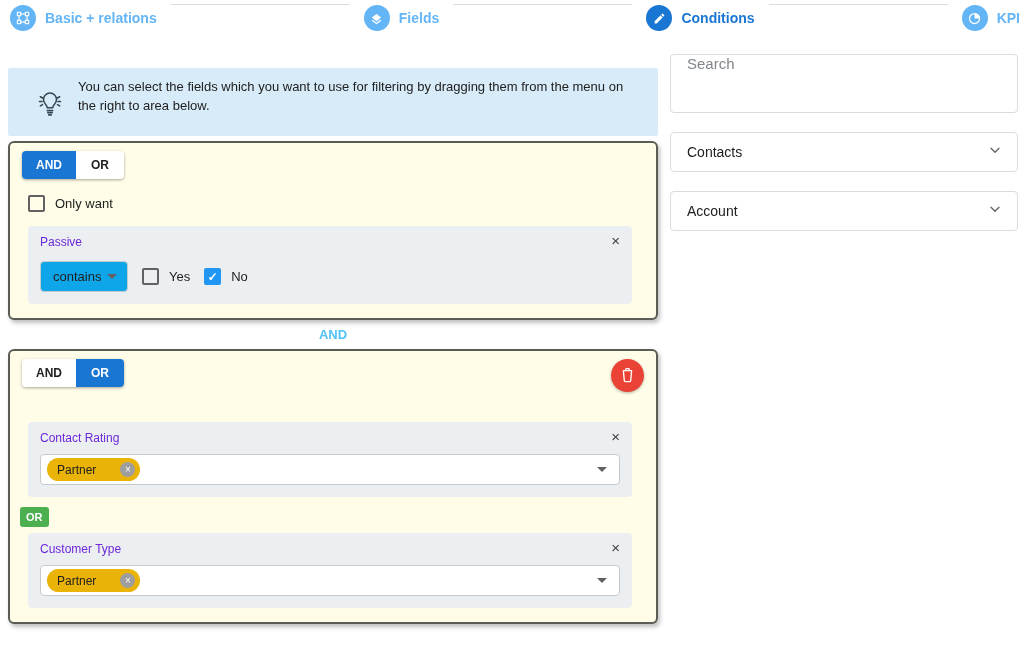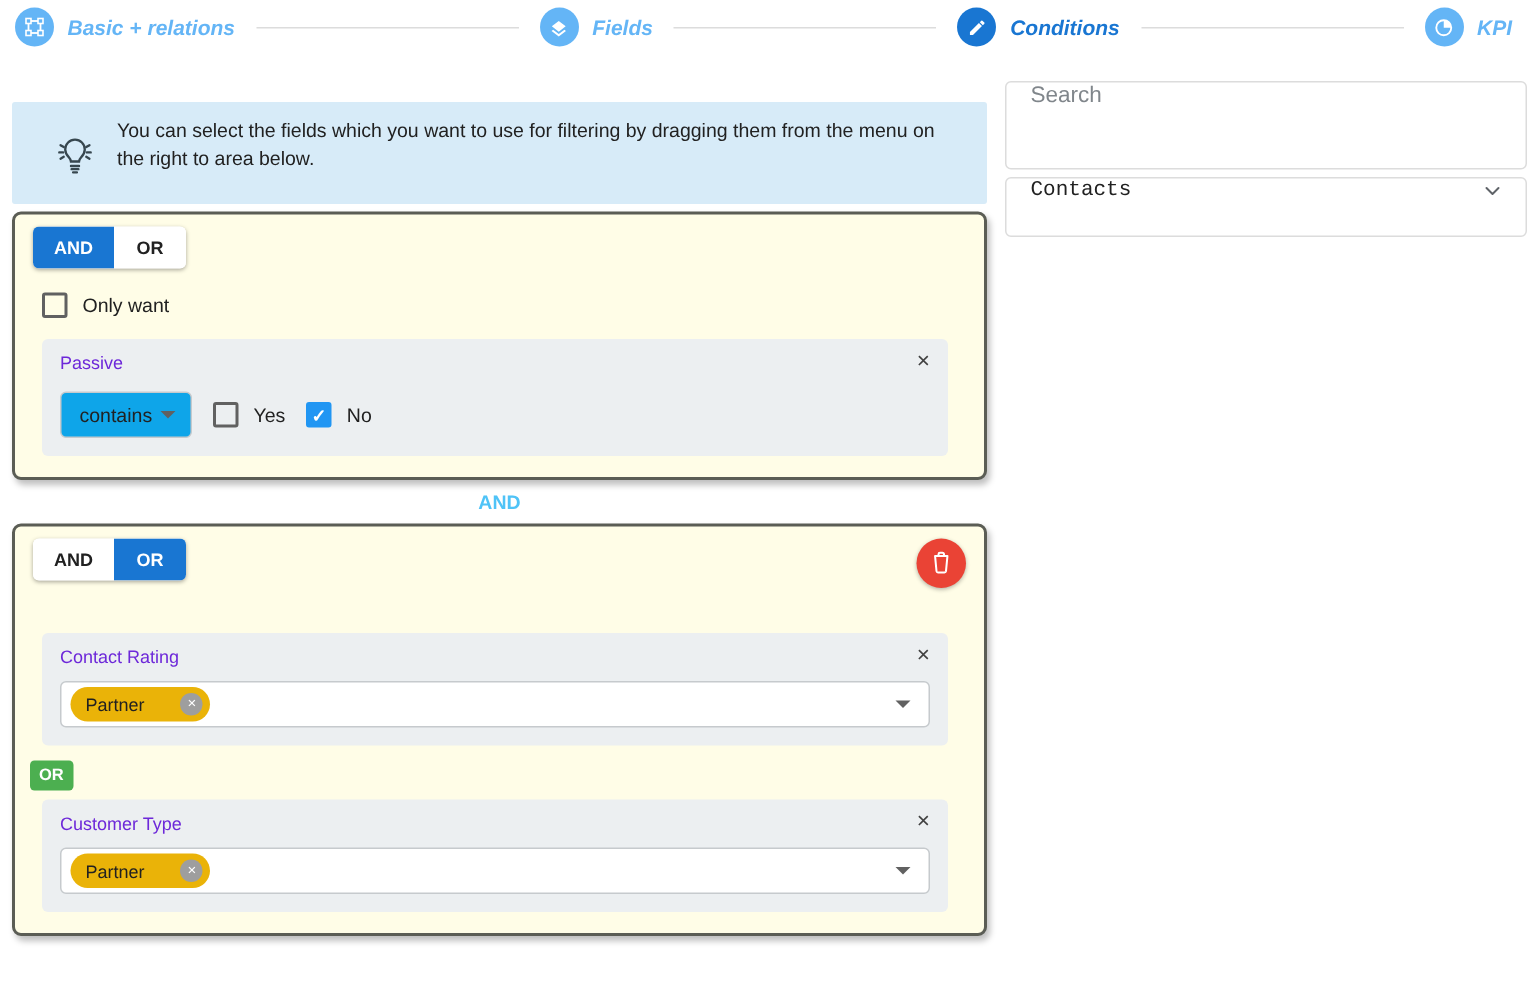--- a/index.html
+++ b/index.html
@@ -1,20 +1,20 @@
 <!DOCTYPE html>
 <html><head>
 <meta charset="utf-8">
 <style>
   * { margin:0; padding:0; box-sizing:border-box; }
   html,body { width:1024px; height:665px; background:#fff; overflow:hidden;
     font-family:"Liberation Sans", sans-serif; color:#212121; }
 
   
-  .stepper { display:flex; align-items:center; padding:4px 16px 0 10px; height:32px;font-style:italic; }
+  .stepper { display:flex; padding:4px 4px 0 10px; height:32px; }
   .step { display:flex; align-items:center; gap:9px; white-space:nowrap; }
   .step-circle { width:26px; height:26px; border-radius:50%; display:flex; align-items:center; justify-content:center; flex:0 0 auto; }
   .step-circle.light { background:#64B5F6; }
   .step-circle.active { background:#1976D2; }
   .step-label { font-size:14px; font-weight:bold; }
   .step-label.light { color:#64B5F6; }
   .step-label.active { color:#1976D2; }
   .step-line { flex:1; height:1px; background:#DCDCDC; margin:0 14px; }
 
   
@@ -74,22 +74,22 @@
   .or-badge { display:inline-block; background:#4CAF50; color:#fff; font-size:11px; font-weight:bold;
     padding:4px 6px; border-radius:3px; margin:10px 0 -4px 0; }
 
   .group-connector { text-align:center; color:#4FC3F7; font-size:13px; font-weight:bold; padding:7px 0; }
 
   
   .search-box { border:1px solid #DCDCDC; border-radius:4px; height:59px; display:flex; align-items:flex-start; padding:0 16px; }
   .search-box input { border:none; outline:none; width:100%; font-size:15px;
     font-family:"Liberation Sans", sans-serif; color:#212121; background:transparent; }
   .search-box input::placeholder { color:#80868B; }
-  .accordion { border:1px solid #DCDCDC; border-radius:4px; height:40px; display:flex; align-items:flex-start;
-    justify-content:space-between; padding:0 14px 0 16px; margin-top:5px; cursor:pointer;font-family:Liberation Mono, monospace; }
+  .accordion { border:1px solid #DCDCDC; border-radius:4px; height:40px; display:flex; align-items:center;
+    justify-content:space-between; padding:0 14px 0 16px; margin-top:19px; cursor:pointer; }
   .accordion-label { font-size:14px; color:#212121; }
 
   .hdr2 { margin-top:0; }
   .mt28 { margin-top:30px; }
 </style>
 </head>
 <body>
 
 <div class="stepper">
   <div class="step">
@@ -242,14 +242,22 @@
       <input type="text" placeholder="Search" style="">
     </div>
     <div class="accordion">
       <span class="accordion-label">Contacts</span>
       <span>
         <svg width="16" height="16" viewBox="0 0 24 24" fill="none" stroke="#5F6368" stroke-width="2" stroke-linecap="round" stroke-linejoin="round">
             <path d="M6 9.5l6 6 6-6"></path>
           </svg>
       </span>
     </div>
+    <div class="accordion">
+      <span class="accordion-label">Account</span>
+      <span>
+        <svg width="16" height="16" viewBox="0 0 24 24" fill="none" stroke="#5F6368" stroke-width="2" stroke-linecap="round" stroke-linejoin="round">
+            <path d="M6 9.5l6 6 6-6"></path>
+          </svg>
+      </span>
+    </div>
   </div>
 </div>
 
 </body></html>

